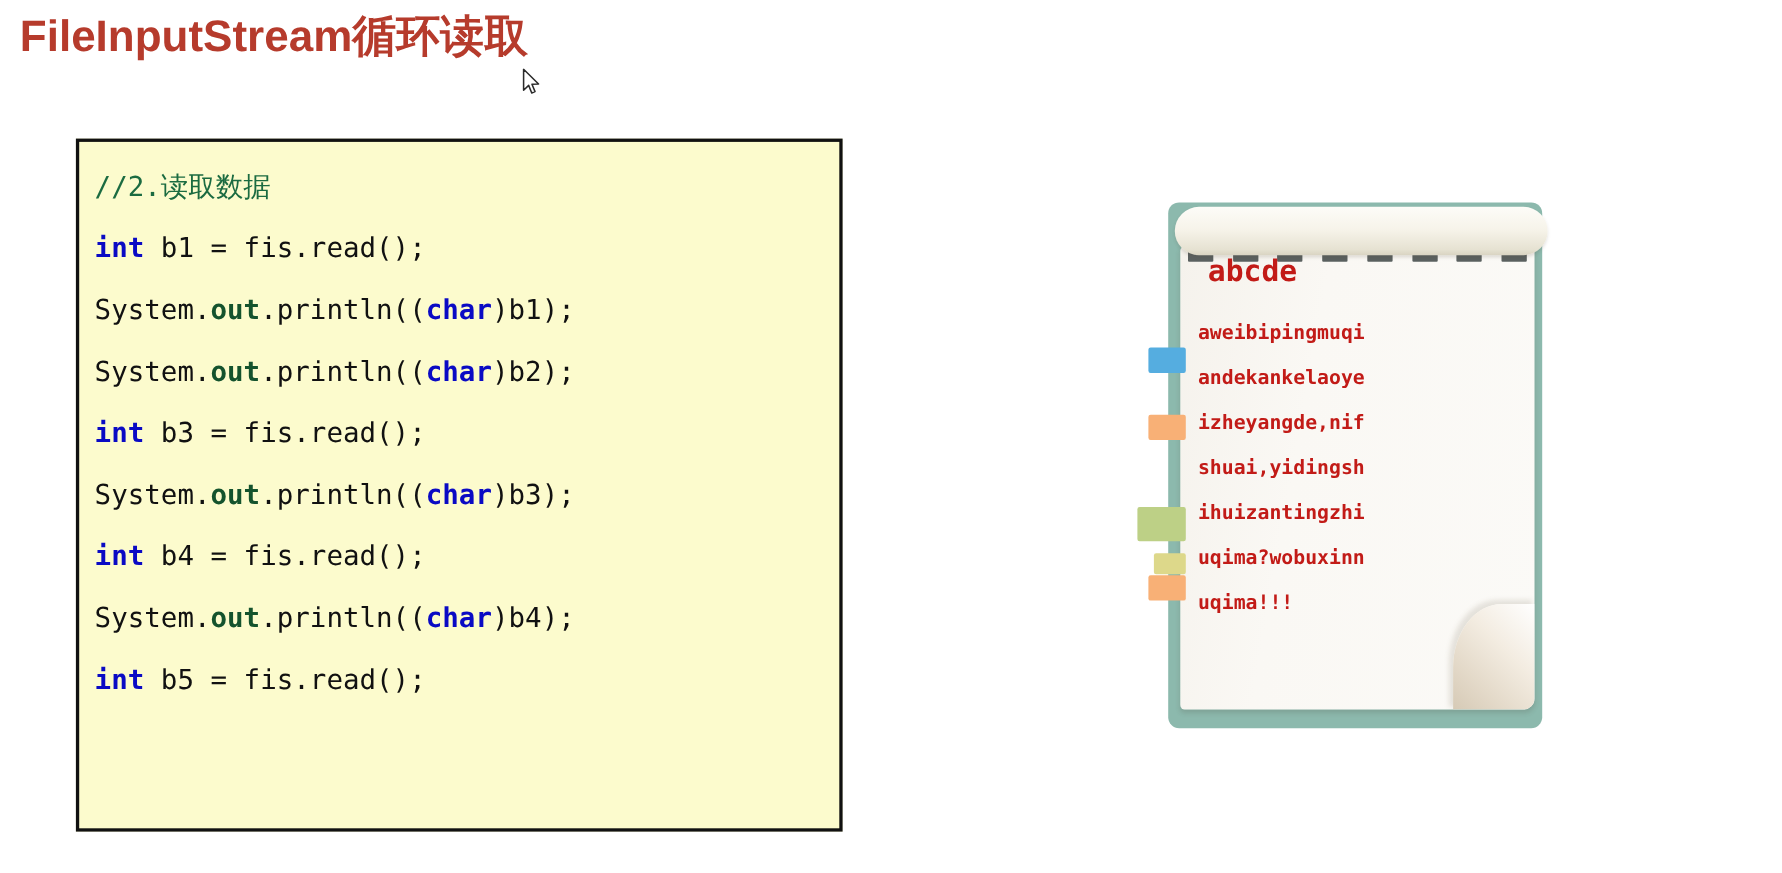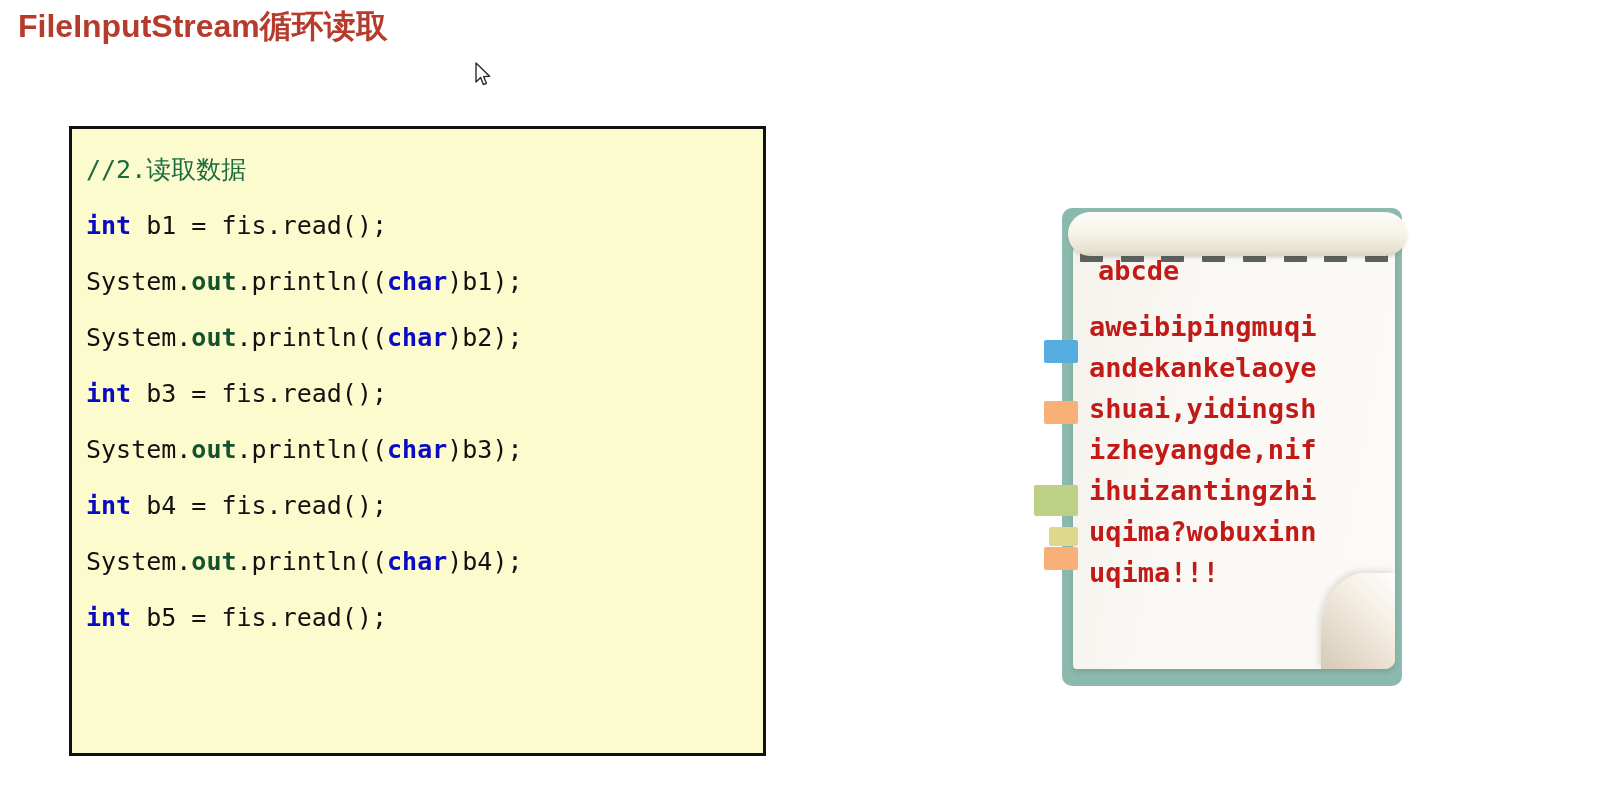--- a/index.html
+++ b/index.html
@@ -14,21 +14,21 @@
     overflow: hidden;
     font-family: "Liberation Sans", sans-serif;
   }
 
   
   #slide-title {
     position: absolute;
     left: 18px;
     top: 5px;
     font-family: "Liberation Sans", sans-serif;
-    font-size: 32px;
+    font-size: 40px;
     font-weight: bold;
     color: #b63b2c;
     letter-spacing: 0px;
     white-space: nowrap;
   }
 
   
   #mouse-cursor {
     position: absolute;
     left: 474px;
@@ -75,21 +75,21 @@
   }
   .field {
     color: #14532d;
     font-weight: bold;
   }
 
   
   #notepad {
     position: absolute;
     left: 1062px;
-    top: 204px;
+    top: 180px;
     width: 340px;
     height: 482px;
   }
   
   #notepad-board {
     position: absolute;
     left: 0px;
     top: 4px;
     width: 340px;
     height: 478px;
@@ -162,21 +162,21 @@
     color: #c21b17;
     line-height: 42px;
     white-space: pre;
     padding-left: 9px;
   }
   .pad-body {
     margin-top: 14px;
   }
   .pad-line {
     font-family: "DejaVu Sans Mono", "Liberation Mono", monospace;
-    font-size: 27px;
+    font-size: 18px;
     font-weight: bold;
     color: #c21b17;
     line-height: 41px;
     white-space: pre;
   }
   
   .pad-tab {
     position: absolute;
     border-radius: 2px;
   }
@@ -221,22 +221,22 @@
       <div class="pad-tab" style="background: rgb(248, 176, 118); top: 197px; left: -18px; width: 34px; height: 23px;"></div>
       <div class="pad-tab" style="background: rgb(189, 208, 134); top: 281px; left: -28px; width: 44px; height: 31px;"></div>
       <div class="pad-tab" style="background: rgb(221, 216, 138); top: 323px; left: -13px; width: 29px; height: 19px;"></div>
       <div class="pad-tab" style="background: rgb(248, 176, 118); top: 343px; left: -18px; width: 34px; height: 23px;"></div>
     </div>
   <div id="notepad-text">
     <div class="pad-head-line">abcde</div>
     <div class="pad-body" id="pad-body">
         <div class="pad-line">aweibipingmuqi</div>
         <div class="pad-line">andekankelaoye</div>
+        <div class="pad-line">izheyangde,nif</div>
         <div class="pad-line">shuai,yidingsh</div>
-        <div class="pad-line">izheyangde,nif</div>
         <div class="pad-line">ihuizantingzhi</div>
         <div class="pad-line">uqima?wobuxinn</div>
         <div class="pad-line">uqima!!!</div>
       </div>
   </div>
 </div>
 
 <svg id="mouse-cursor" viewBox="0 0 18 26" xmlns="http://www.w3.org/2000/svg">
   <path d="M2,1 L2,20 L6.6,15.6 L9.4,22.6 L12.4,21.3 L9.6,14.6 L15.6,14.3 Z" fill="#ffffff" stroke="#2b2b2b" stroke-width="1.4" stroke-linejoin="round"></path>
 </svg>

